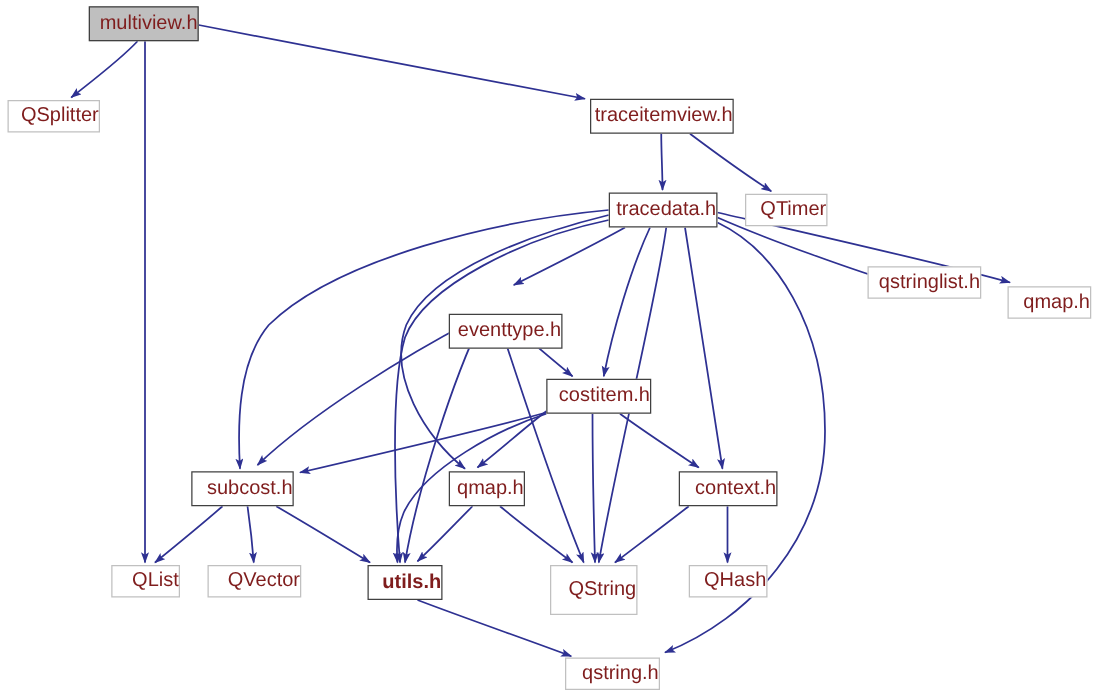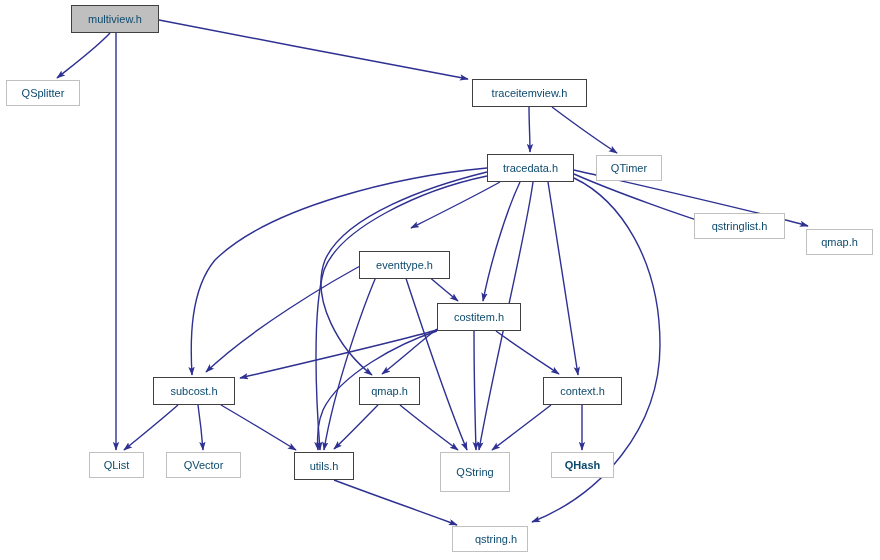--- a/index.html
+++ b/index.html
@@ -23,24 +23,24 @@
     left: 0;
     top: 0;
     width: 880px;
     height: 560px;
   }
   .node {
     position: absolute;
     box-sizing: border-box;
     display: flex;
     align-items: center;
-    justify-content: center;
-    font-size: 11px;
+    justify-content: flex-end;
+    font-size: 16px;
     line-height: 1;
-    color: #0c4a6e;
+    color: #7f1d1d;
     white-space: nowrap;
     background: #ffffff;
     border: 1px solid #c0c0c0;
     z-index: 5;
   }
   .node.local {
     border: 1px solid #404040;
     background: #ffffff;
   }
   .node.root {
@@ -129,26 +129,26 @@
       </div>
       <div class="node local" style="left: 543px; top: 377px; width: 79px; height: 28px;">
         <span>context.h</span>
       </div>
       <div class="node " style="left: 89px; top: 452px; width: 55px; height: 26px;">
         <span>QList</span>
       </div>
       <div class="node " style="left: 166px; top: 452px; width: 75px; height: 26px;">
         <span>QVector</span>
       </div>
-      <div class="node local" style="left: 294px; top: 452px; width: 60px; height: 28px;">
+      <div class="node local" style="left: 294px; top: 452px; width: 60px; height: 28px; font-weight: bold;">
         <span>utils.h</span>
       </div>
       <div class="node " style="left: 440px; top: 452px; width: 70px; height: 40px;">
         <span>QString</span>
       </div>
-      <div class="node " style="left: 551px; top: 452px; width: 63px; height: 26px; font-weight: bold;">
+      <div class="node " style="left: 551px; top: 452px; width: 63px; height: 26px;">
         <span>QHash</span>
       </div>
       <div class="node " style="left: 452px; top: 526px; width: 76px; height: 26px; padding-left: 12px;">
         <span>qstring.h</span>
       </div>
     </div>
 </div>
 
 </body></html>

